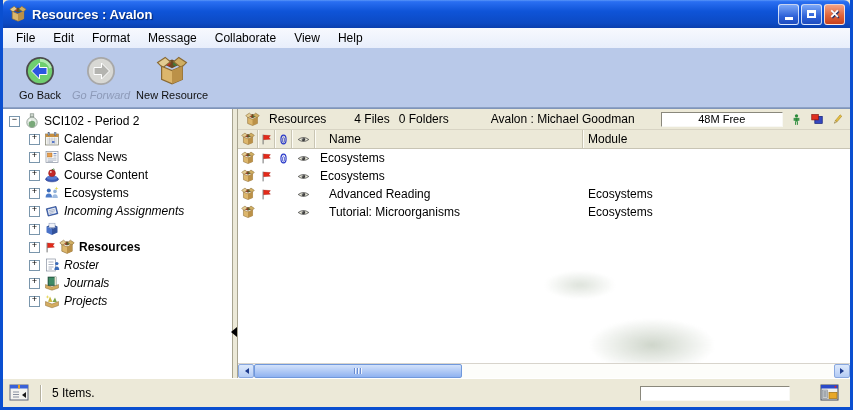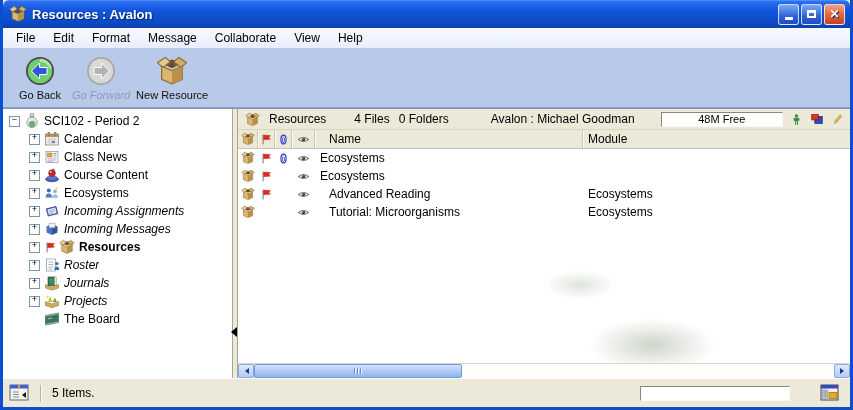--- a/index.html
+++ b/index.html
@@ -355,21 +355,20 @@
           </svg>
     <span class="t-label italic">Incoming Assignments</span>
   </div>
 
   <div class="tree-row">
     <span class="expander">+</span>
 
     <svg class="t-icon">
             <use href="#i-incoming-messages"></use>
           </svg>
-    <span class="t-label italic">Incoming Messages</span>
   </div>
 
   <div class="tree-row">
     <span class="expander">+</span>
     <svg class="t-flag show">
             <use href="#i-flag"></use>
           </svg>
     <svg class="t-icon">
             <use href="#i-resource-box"></use>
           </svg>
@@ -396,28 +395,20 @@
 
   <div class="tree-row">
     <span class="expander">+</span>
 
     <svg class="t-icon">
             <use href="#i-projects"></use>
           </svg>
     <span class="t-label italic">Projects</span>
   </div>
 
-  <div class="tree-row">
-    <span class="expander hidden"></span>
-
-    <svg class="t-icon">
-            <use href="#i-the-board"></use>
-          </svg>
-    <span class="t-label">The Board</span>
-  </div>
 </div>
 
     <div class="splitter">
       <span class="collapse-arrow"></span>
     </div>
 
     <div class="right-panel">
 
       <div class="info-bar">
         <svg class="ib-icon">

